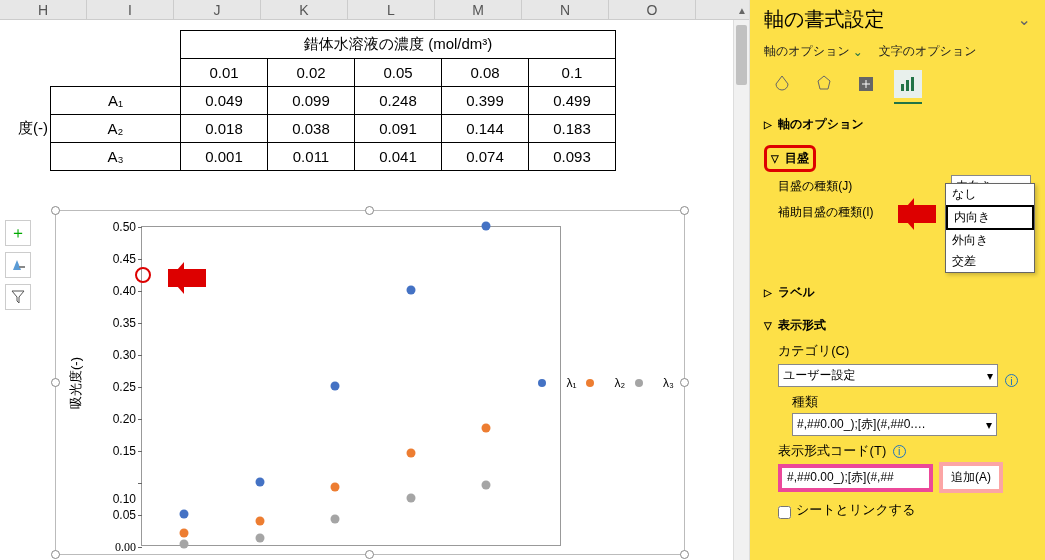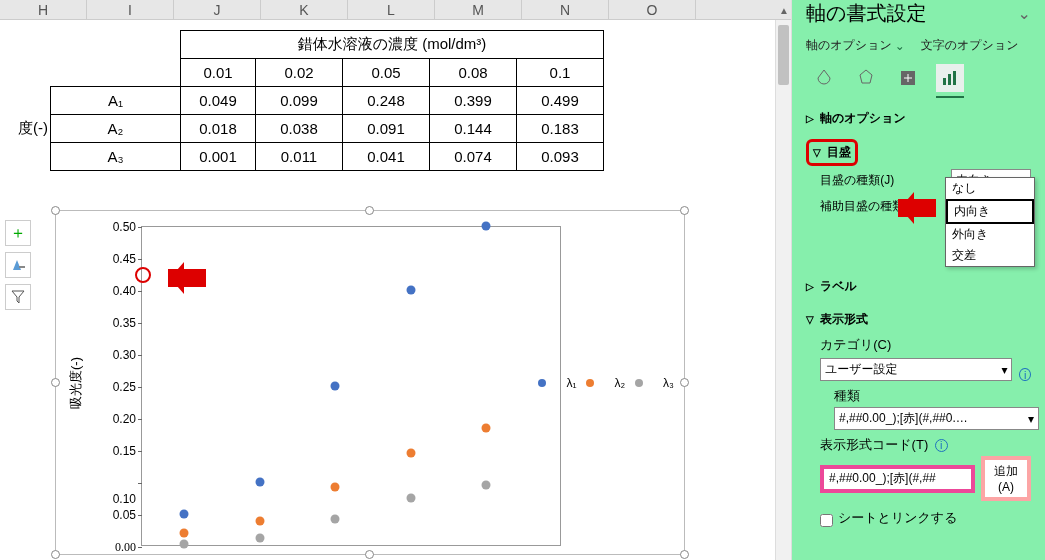--- a/index.html
+++ b/index.html
@@ -38,21 +38,21 @@
 .red-arrow { position: absolute; width: 38px; height: 18px; background: #d00; }
 .red-arrow::before { content: ""; position: absolute; left: -14px; top: -7px; border: 16px solid transparent; border-right-color: #d00; border-right-width:14px; }
 
 .tools-rail { position: absolute; left: 5px; top: 220px; display: flex; flex-direction: column; gap: 6px; }
 .tool-btn { width: 26px; height: 26px; border: 1px solid #ccc; background: #fff; display: flex; align-items: center; justify-content: center; font-size: 16px; color: #555; }
 
 .scrollbar-vert { position:absolute; right:0; top:20px; bottom:0; width:16px; background:#f1f1f1; border-left:1px solid #ddd;}
 .scroll-thumb{position:absolute;top:5px;left:2px;right:2px;height:60px;background:#c1c1c1;border-radius:2px;}
 
 
-.side-panel { width: 254px; background: #86efac; border-left: 1px solid #ddd; padding: 0 14px; font-size: 13px; position:relative;}
+.side-panel { width: 296px; background: #fde047; border-left: 1px solid #ddd; padding: 6px 14px; font-size: 13px; position:relative;}
 .panel-title { font-size: 20px; font-weight: normal; margin-bottom: 10px; display:flex; justify-content:space-between; align-items:center;}
 .panel-title .chev{font-size:16px;color:#666;}
 .opt-links { display: flex; gap: 16px; font-size: 12px; margin-bottom: 10px; }
 .opt-link { color: #222; display: flex; align-items: center; gap: 3px; cursor: pointer; }
 .icon-row { display: flex; gap: 14px; margin-bottom: 14px; align-items:center; padding-left:4px;}
 .icon-btn { width: 28px; height: 28px; display: flex; align-items: center; justify-content: center; cursor: pointer; position:relative;}
 .icon-btn.active { background: #e8f0ec; }
 .icon-btn.active::after { content:""; position:absolute; bottom:-6px; left:0; right:0; height:2px; background:#217346;}
 
 .section { margin-bottom: 8px; }
@@ -87,21 +87,21 @@
 
   <table class="data-table">
     <tbody>
         <tr>
       <td class="no-border"></td>
       <td class="diag-cell" rowspan="2"></td>
       <td colspan="5" class="merged-header">錯体水溶液の濃度 (mol/dm³)</td>
     </tr>
     <tr id="hdr-row">
           <td class="no-border"></td>
-          <td style="width: 75px;">0.01</td>
+          <td style="width: 87px;">0.01</td>
           <td style="width: 87px;">0.02</td>
           <td style="width: 87px;">0.05</td>
           <td style="width: 87px;">0.08</td>
           <td style="width: 87px;">0.1</td>
         </tr>
     </tbody>
       <tbody id="body-rows">
         <tr>
           <td rowspan="3" class="no-border" style="text-align: right; padding-right: 2px;">度(-)</td>
           <td class="row-label-cell" style="width: 130px;">A₁</td>

